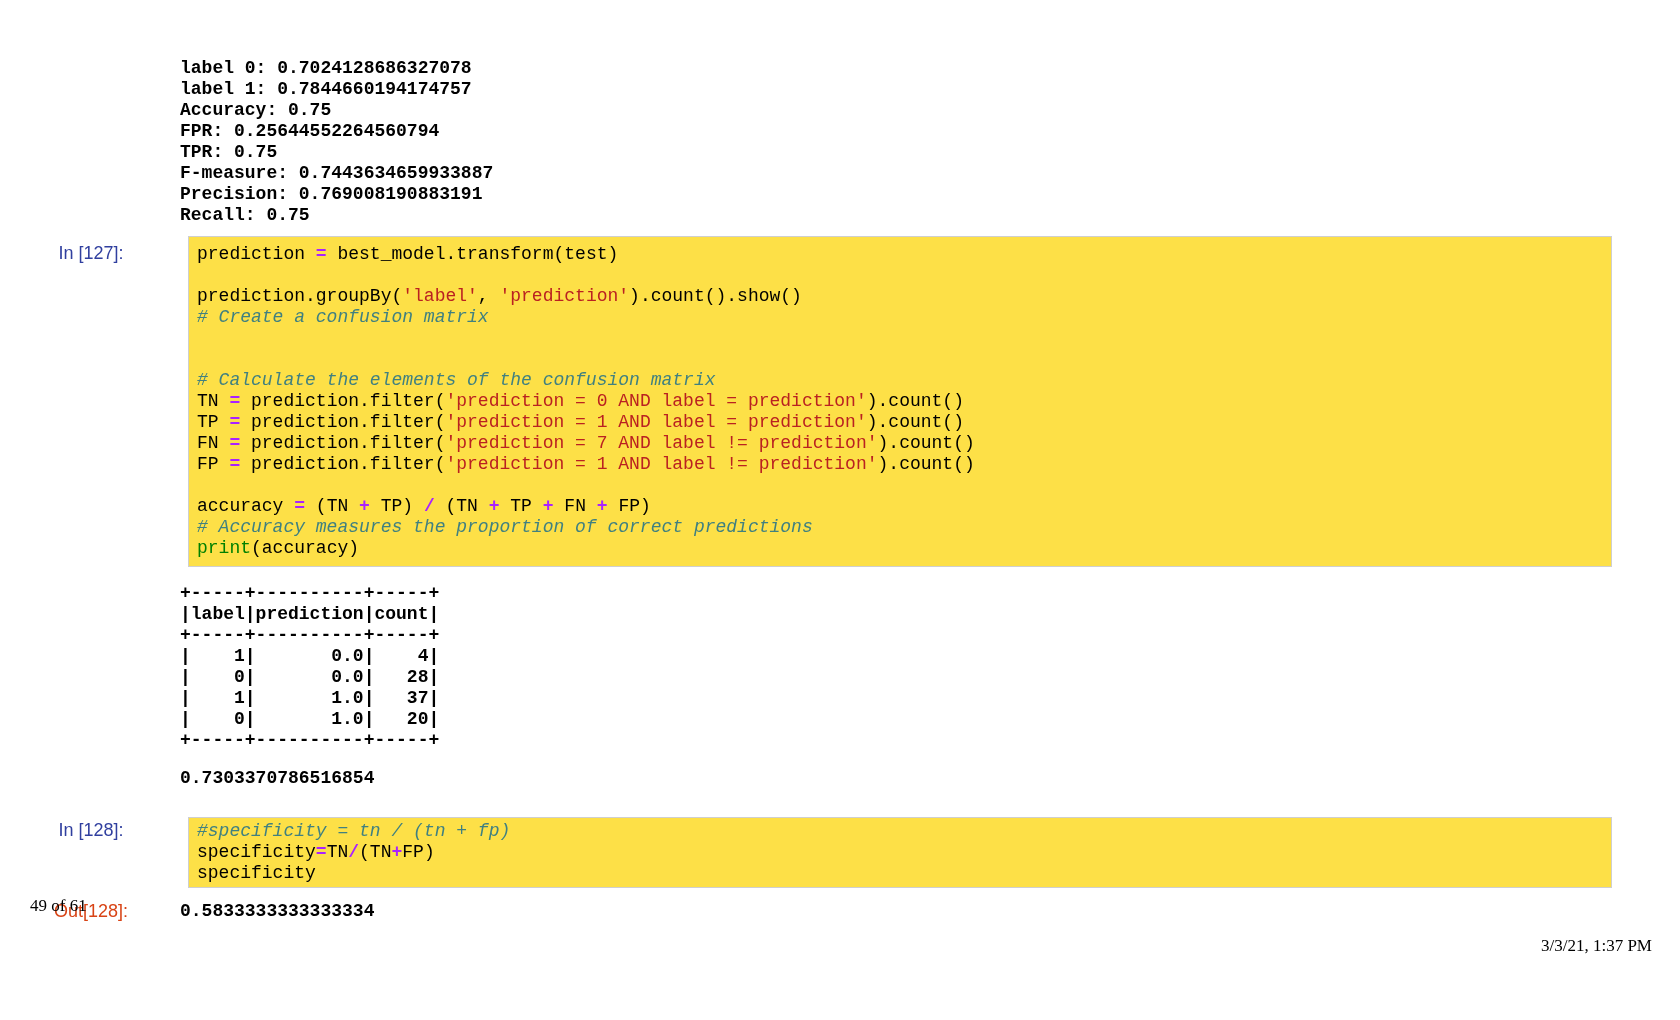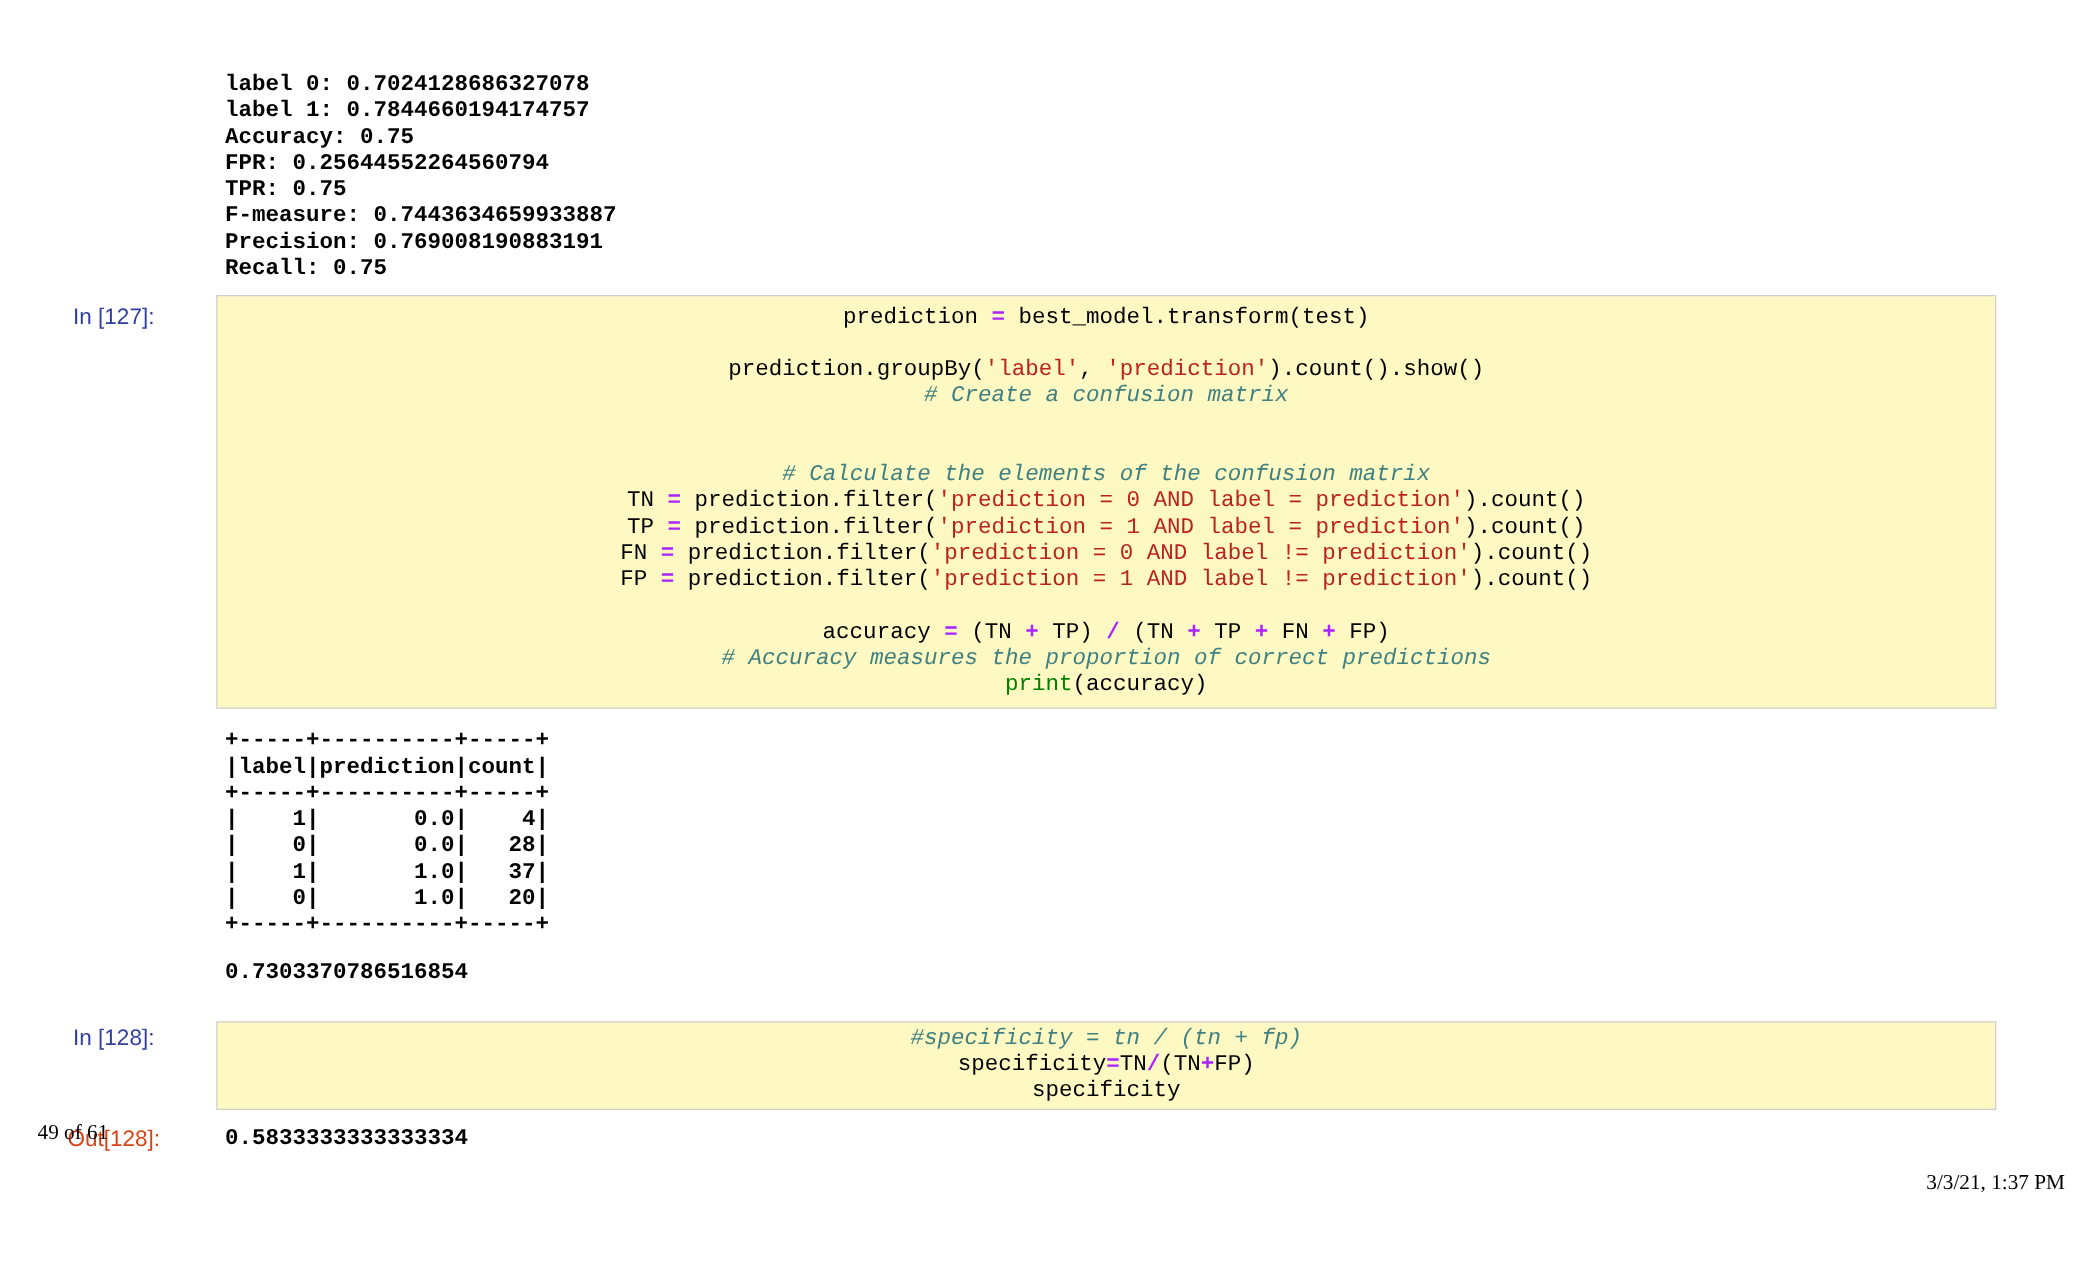--- a/index.html
+++ b/index.html
@@ -6,22 +6,22 @@
   body{width:1680px;height:1020px;position:relative;overflow:hidden;
        font-family:"Liberation Sans",sans-serif;color:#000;}
   .page{position:absolute;left:0;top:0;width:1680px;height:1020px;background:#fff;overflow:hidden;}
 
   .mono{font-family:"Liberation Mono","DejaVu Sans Mono",monospace;
         font-size:18px;line-height:21px;color:#000;}
 
   .stream{position:absolute;left:180px;margin:0;white-space:pre;font-weight:bold;}
   .clip-top{top:58px;height:164px;overflow:hidden;}
 
-  .cell{position:absolute;left:173px;width:1406px;background:#fef9c3;
-        border:1px solid var(--cell_border,#cfcfcf);text-align:center;}
+  .cell{position:absolute;left:188px;width:1406px;background:#fde047;
+        border:1px solid var(--cell_border,#cfcfcf);}
   .input-127{top:236px;padding:7px 8px;}
   .input-128{top:817px;padding:3px 8px;}
   .code .cl{white-space:pre;min-height:21px;}
 
   .prompt{position:absolute;left:0;width:182px;text-align:center;margin:0;
           font-family:Liberation Sans, sans-serif;
           font-size:18px;line-height:21px;white-space:pre;}
   .prompt.in{color:var(--in_prompt,#303F9F);}
   .prompt.out{color:var(--out_prompt,#D84315);}
 
@@ -54,21 +54,21 @@
     <div class="mono code">
         <div class="cl"><span>prediction </span><span class="tok-o">=</span><span> best_model.transform(test)</span></div>
         <div class="cl">&nbsp;</div>
         <div class="cl"><span>prediction.groupBy(</span><span class="tok-s">'label'</span><span>, </span><span class="tok-s">'prediction'</span><span>).count().show()</span></div>
         <div class="cl"><span class="tok-c"># Create a confusion matrix</span></div>
         <div class="cl">&nbsp;</div>
         <div class="cl">&nbsp;</div>
         <div class="cl"><span class="tok-c"># Calculate the elements of the confusion matrix</span></div>
         <div class="cl"><span>TN </span><span class="tok-o">=</span><span> prediction.filter(</span><span class="tok-s">'prediction = 0 AND label = prediction'</span><span>).count()</span></div>
         <div class="cl"><span>TP </span><span class="tok-o">=</span><span> prediction.filter(</span><span class="tok-s">'prediction = 1 AND label = prediction'</span><span>).count()</span></div>
-        <div class="cl"><span>FN </span><span class="tok-o">=</span><span> prediction.filter(</span><span class="tok-s">'prediction = 0 AND label != prediction'</span><span>).count()</span></div>
+        <div class="cl"><span>FN </span><span class="tok-o">=</span><span> prediction.filter(</span><span class="tok-s">'prediction = 7 AND label != prediction'</span><span>).count()</span></div>
         <div class="cl"><span>FP </span><span class="tok-o">=</span><span> prediction.filter(</span><span class="tok-s">'prediction = 1 AND label != prediction'</span><span>).count()</span></div>
         <div class="cl">&nbsp;</div>
         <div class="cl"><span>accuracy </span><span class="tok-o">=</span><span> (TN </span><span class="tok-o">+</span><span> TP) </span><span class="tok-o">/</span><span> (TN </span><span class="tok-o">+</span><span> TP </span><span class="tok-o">+</span><span> FN </span><span class="tok-o">+</span><span> FP)</span></div>
         <div class="cl"><span class="tok-c"># Accuracy measures the proportion of correct predictions</span></div>
         <div class="cl"><span class="tok-b">print</span><span>(accuracy)</span></div>
       </div>
   </div>
 
   <pre class="mono stream" style="top:583px">+-----+----------+-----+
 |label|prediction|count|

